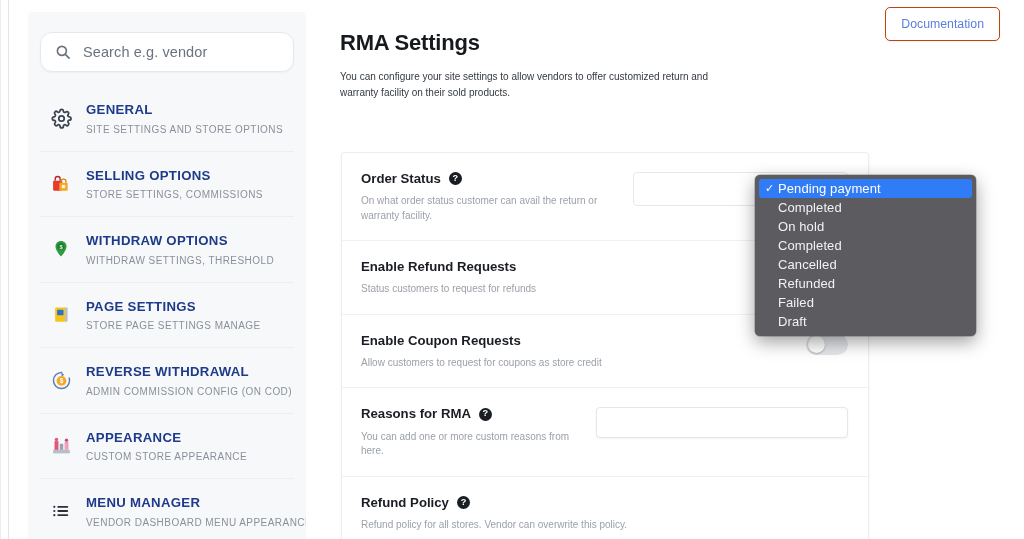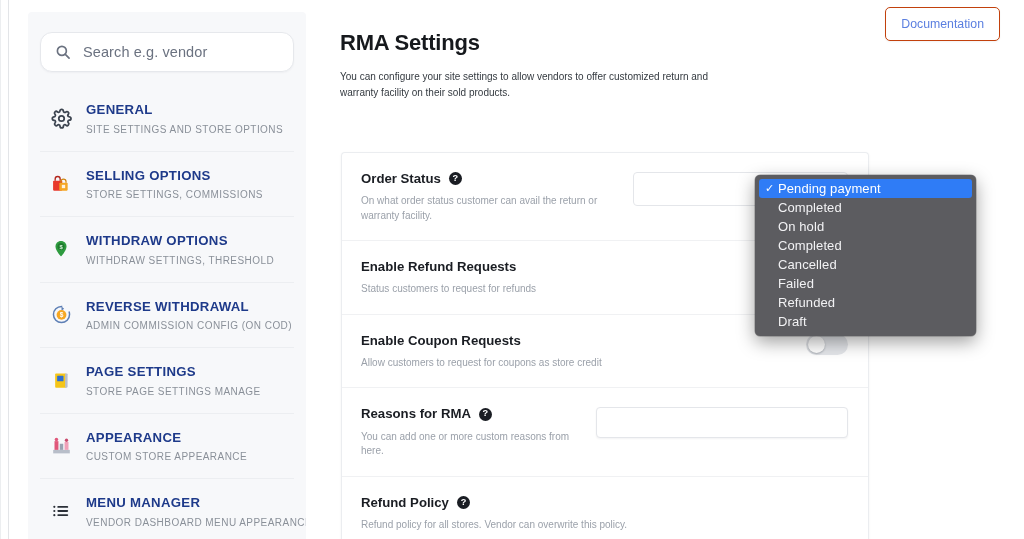--- a/index.html
+++ b/index.html
@@ -391,44 +391,44 @@
           </svg>
         </span>
         <span class="nav-text">
           <span class="nav-title">WITHDRAW OPTIONS</span>
           <span class="nav-sub">WITHDRAW SETTINGS, THRESHOLD</span>
         </span>
       </div>
 
       <div class="nav-item">
         <span class="nav-icon">
+          <svg width="19" height="19" viewBox="0 0 24 24">
+            <rect x="4" y="3" width="14" height="18" rx="1.2" fill="#f5c518"></rect>
+            <rect x="16.5" y="3" width="3.2" height="18" rx="1" fill="#b9bfc9"></rect>
+            <rect x="6.5" y="6" width="8" height="7" rx="0.8" fill="#2f6fd0"></rect>
+          </svg>
+        </span>
+        <span class="nav-text">
+          <span class="nav-title">PAGE SETTINGS</span>
+          <span class="nav-sub">STORE PAGE SETTINGS MANAGE</span>
+        </span>
+      </div>
+
+      <div class="nav-item">
+        <span class="nav-icon">
           <svg width="21" height="21" viewBox="0 0 24 24">
             <circle cx="12" cy="12" r="9.2" fill="none" stroke="#5d7fb5" stroke-width="1.7" stroke-dasharray="44 10"></circle>
             <path d="M12 2.8l3 2.6-3 2.4z" fill="#5d7fb5"></path>
             <circle cx="12" cy="12.4" r="5.6" fill="#f6a723"></circle>
             <text x="12" y="15.3" font-size="7.5" font-family="Liberation Sans, sans-serif" fill="#ffffff" text-anchor="middle" font-weight="bold">$</text>
           </svg>
         </span>
         <span class="nav-text">
           <span class="nav-title">REVERSE WITHDRAWAL</span>
           <span class="nav-sub">ADMIN COMMISSION CONFIG (ON COD)</span>
-        </span>
-      </div>
-
-      <div class="nav-item">
-        <span class="nav-icon">
-          <svg width="19" height="19" viewBox="0 0 24 24">
-            <rect x="4" y="3" width="14" height="18" rx="1.2" fill="#f5c518"></rect>
-            <rect x="16.5" y="3" width="3.2" height="18" rx="1" fill="#b9bfc9"></rect>
-            <rect x="6.5" y="6" width="8" height="7" rx="0.8" fill="#2f6fd0"></rect>
-          </svg>
-        </span>
-        <span class="nav-text">
-          <span class="nav-title">PAGE SETTINGS</span>
-          <span class="nav-sub">STORE PAGE SETTINGS MANAGE</span>
         </span>
       </div>
 
       <div class="nav-item">
         <span class="nav-icon">
           <svg width="21" height="21" viewBox="0 0 24 24">
             <rect x="2.5" y="17" width="19" height="4" fill="#b8bec9"></rect>
             <rect x="4" y="7" width="4.5" height="10" fill="#e0577a"></rect>
             <circle cx="6.2" cy="5" r="2" fill="#e0577a"></circle>
             <rect x="10" y="10" width="4" height="7" fill="#9aa3b2"></rect>
@@ -568,28 +568,28 @@
       <span class="plabel">Completed</span>
     </div>
 
     <div class="popup-item">
       <span class="tick"></span>
       <span class="plabel">Cancelled</span>
     </div>
 
     <div class="popup-item">
       <span class="tick"></span>
+      <span class="plabel">Refunded</span>
+    </div>
+
+    <div class="popup-item">
+      <span class="tick"></span>
       <span class="plabel">Failed</span>
     </div>
 
     <div class="popup-item">
       <span class="tick"></span>
-      <span class="plabel">Refunded</span>
-    </div>
-
-    <div class="popup-item">
-      <span class="tick"></span>
       <span class="plabel">Draft</span>
     </div>
 
   </div>
 
 </div>
 
 </body></html>

